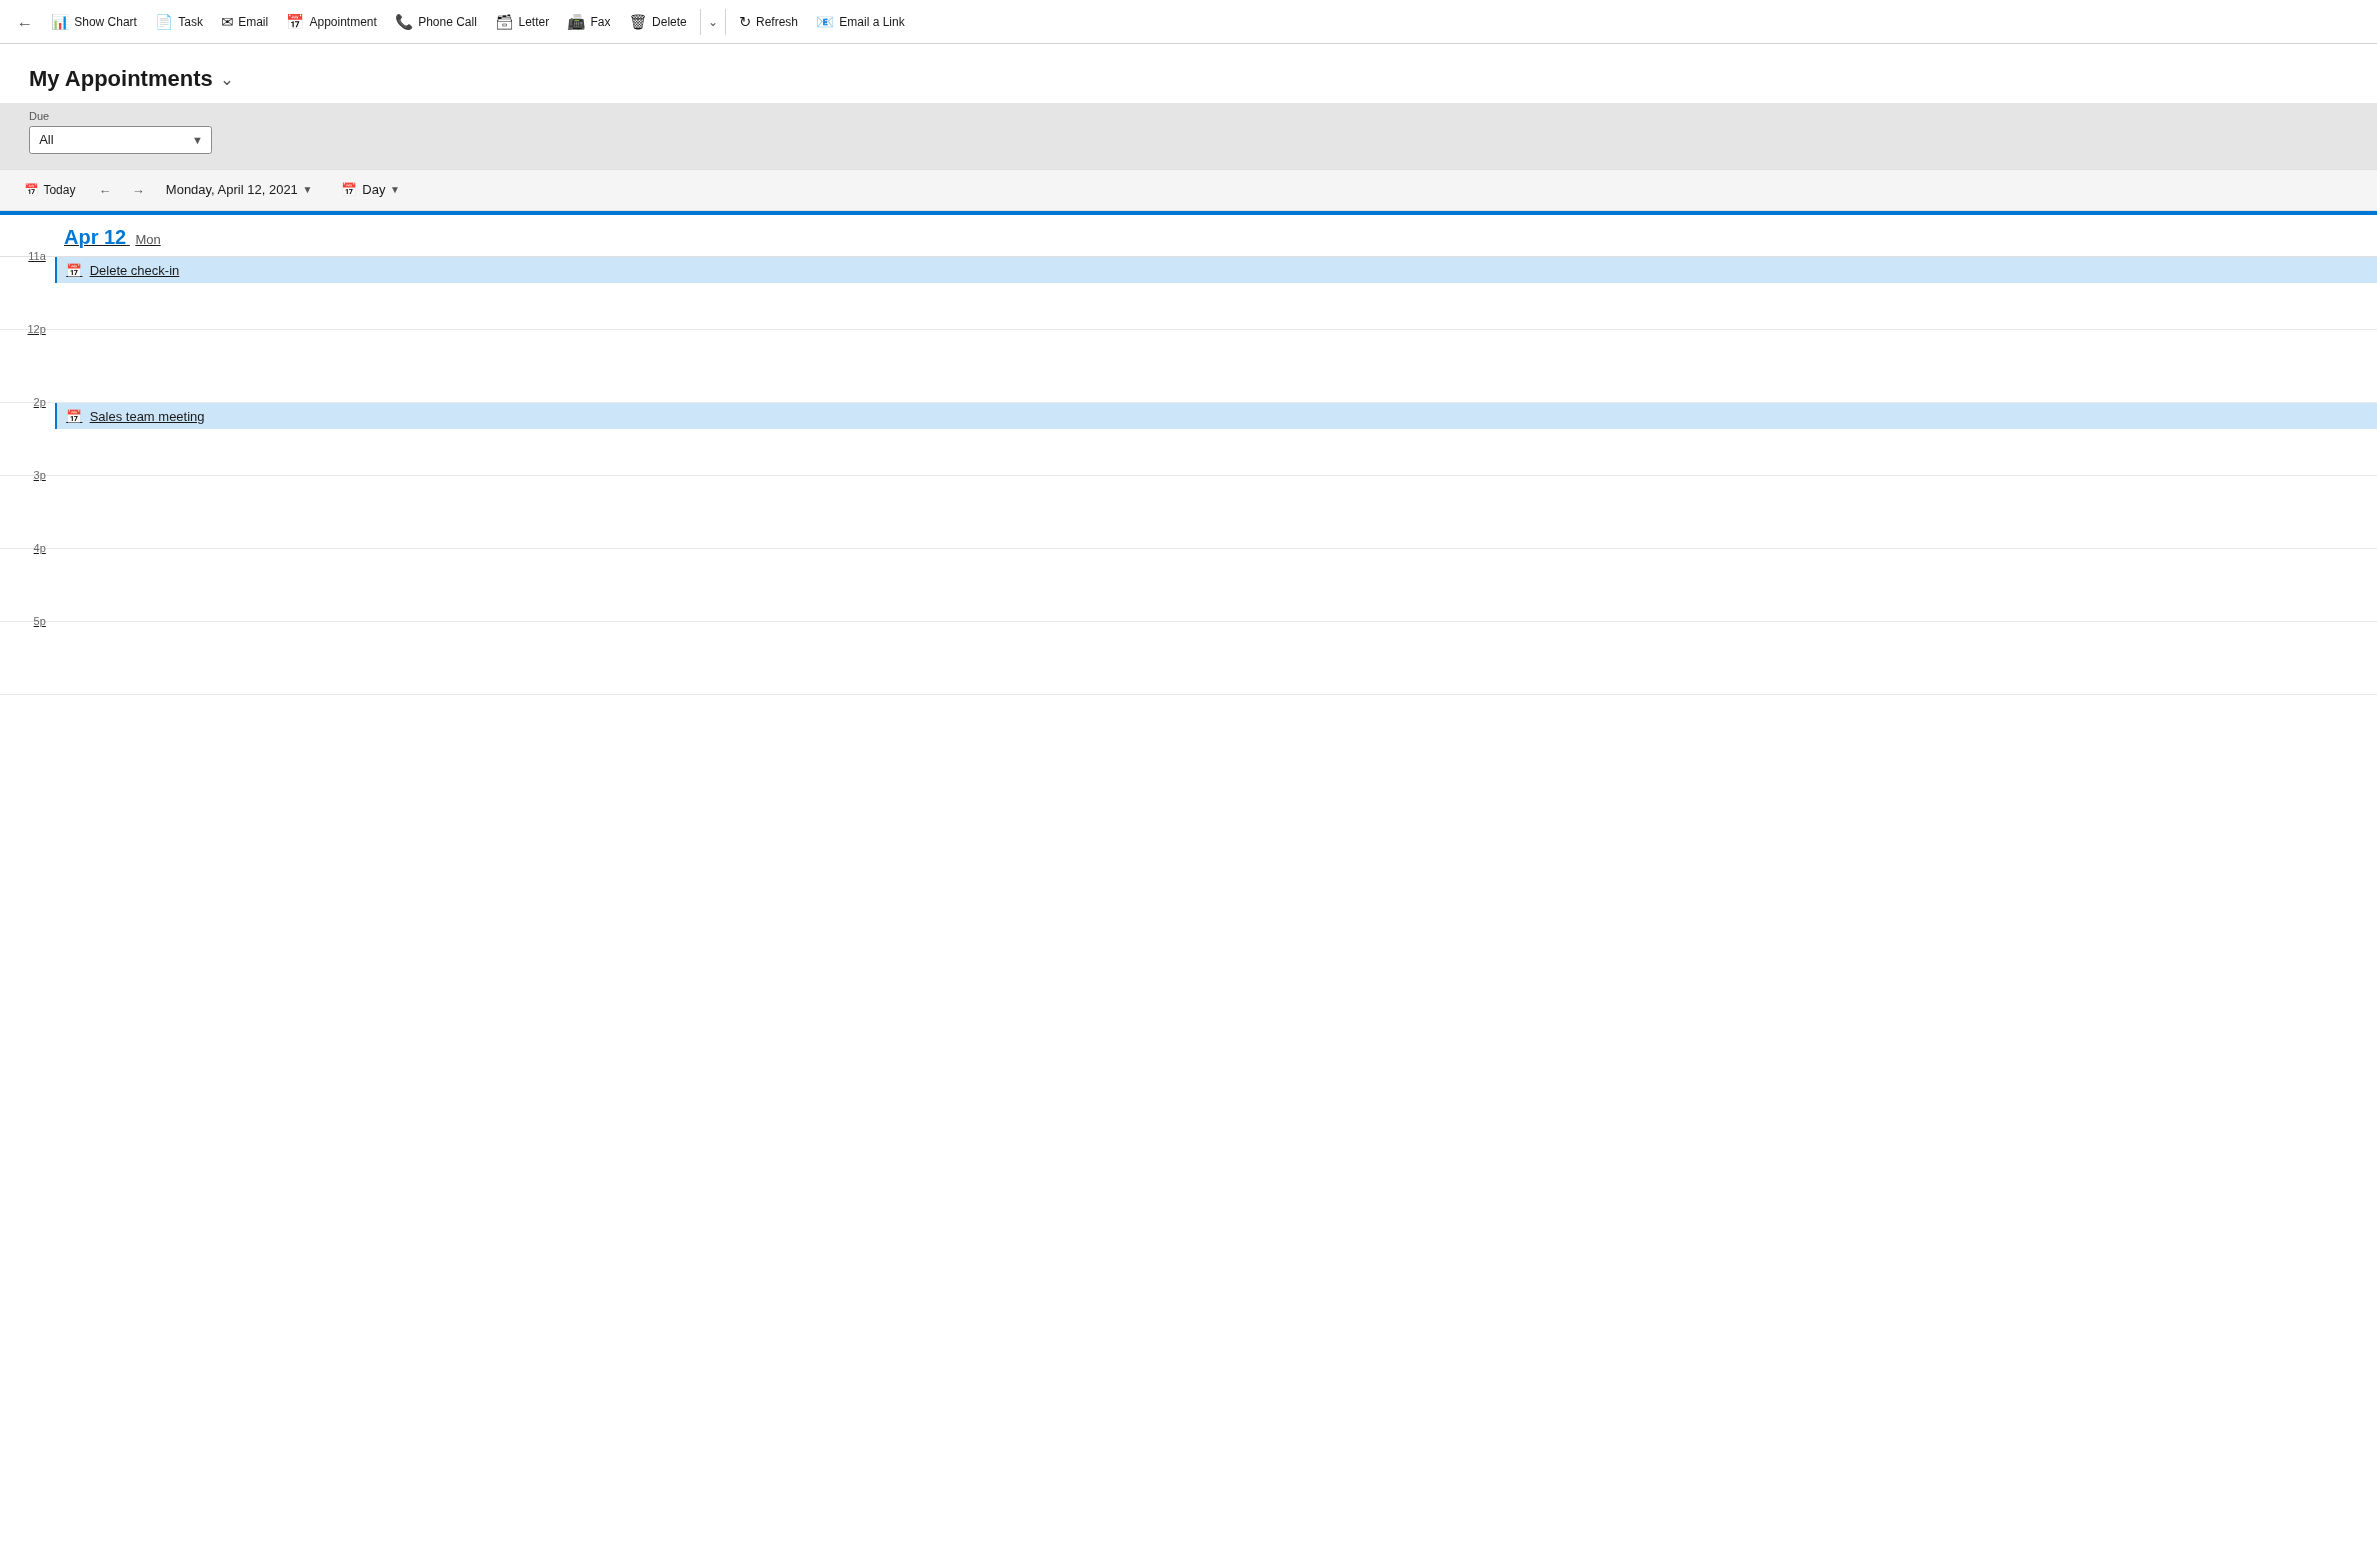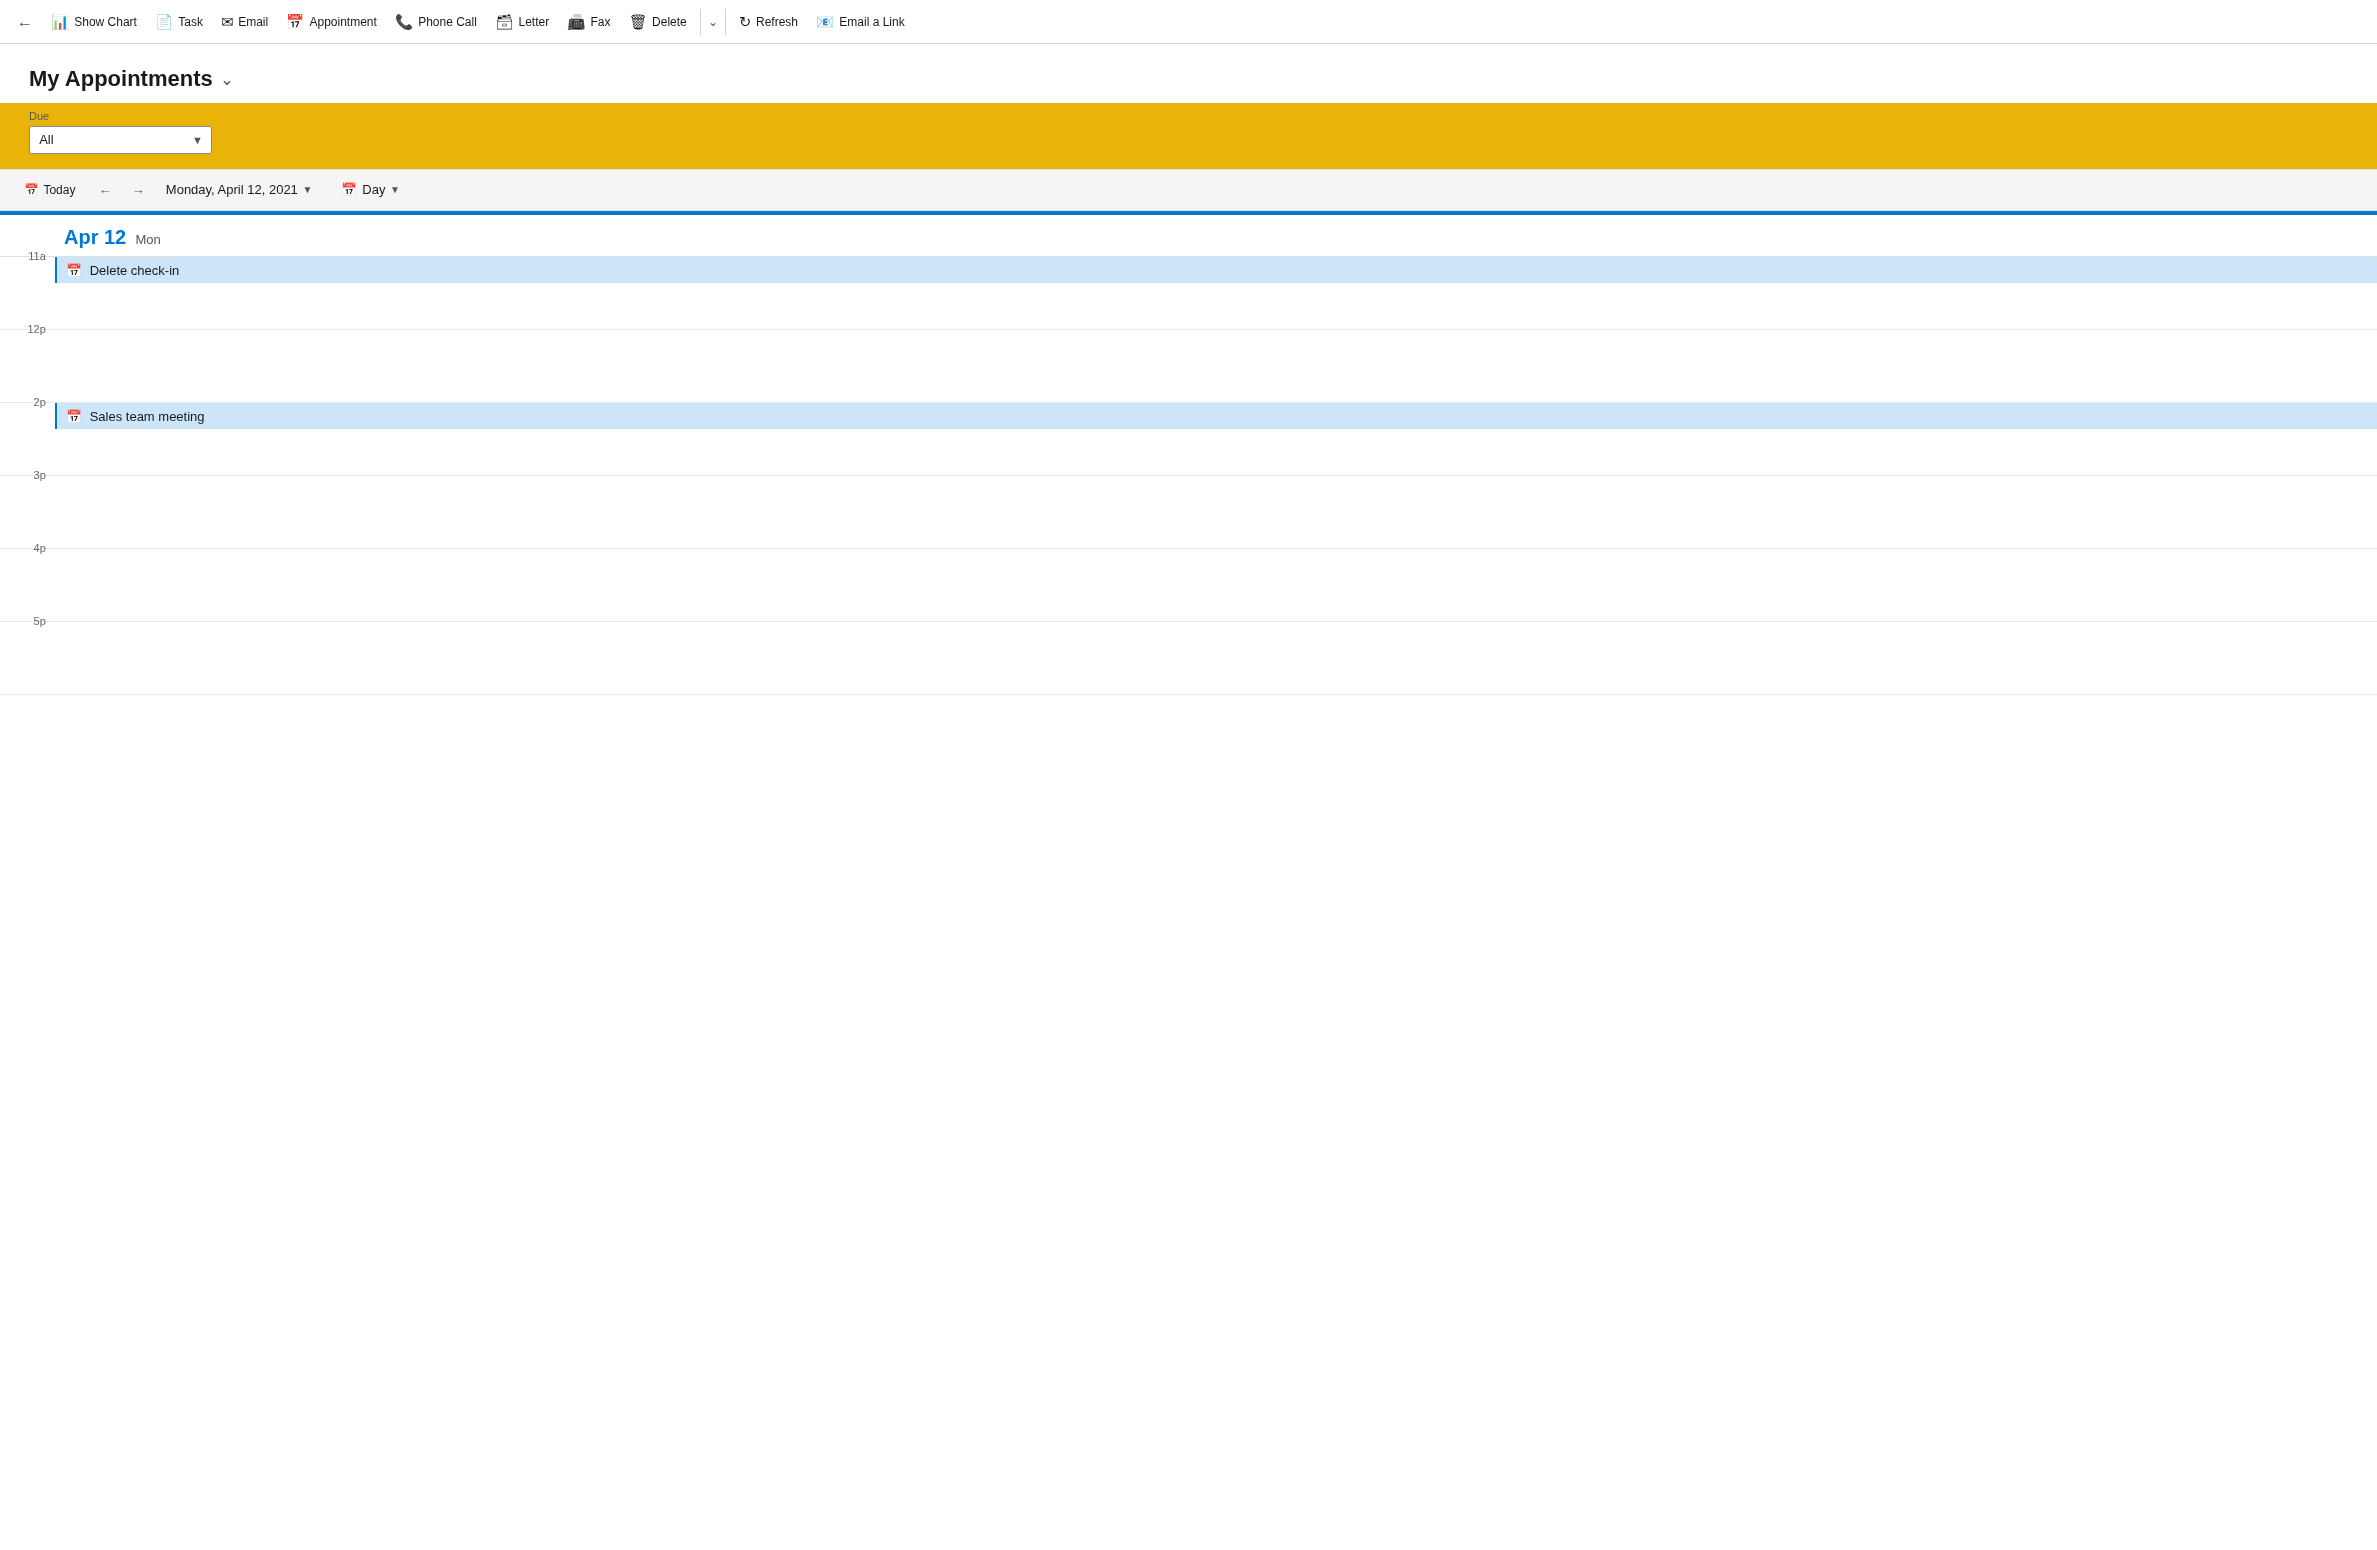--- a/index.html
+++ b/index.html
@@ -68,21 +68,21 @@
     }
     .page-title-chevron {
       font-size: 16.5px;
       color: #555;
       cursor: pointer;
     }
 
     
     .filter-row {
       padding: 7.3px 29px 14.7px 29px;
-      background: #eab308;
+      background: #e5e5e5;
     }
     .filter-label {
       font-size: 11px;
       color: #555;
       margin-bottom: 3.7px;
     }
     .filter-select-wrap {
       position: relative;
       display: inline-block;
     }
@@ -164,20 +164,21 @@
     }
     .cal-nav-view-text { font-size: 13px; }
     .cal-nav-view-chevron { font-size: 10px; color: #555; }
 
     
     .cal-body {
       display: flex;
       flex-direction: column;
       background: #fff;
       flex: 1;
+      text-decoration: underline;
     }
     .cal-top-bar {
       height: 3.7px;
       background: #0078d4;
       width: 100%;
     }
     .cal-date-header {
       padding: 11px 0 7.3px 64px;
       border-bottom: 0.9px solid #e0e0e0;
     }

